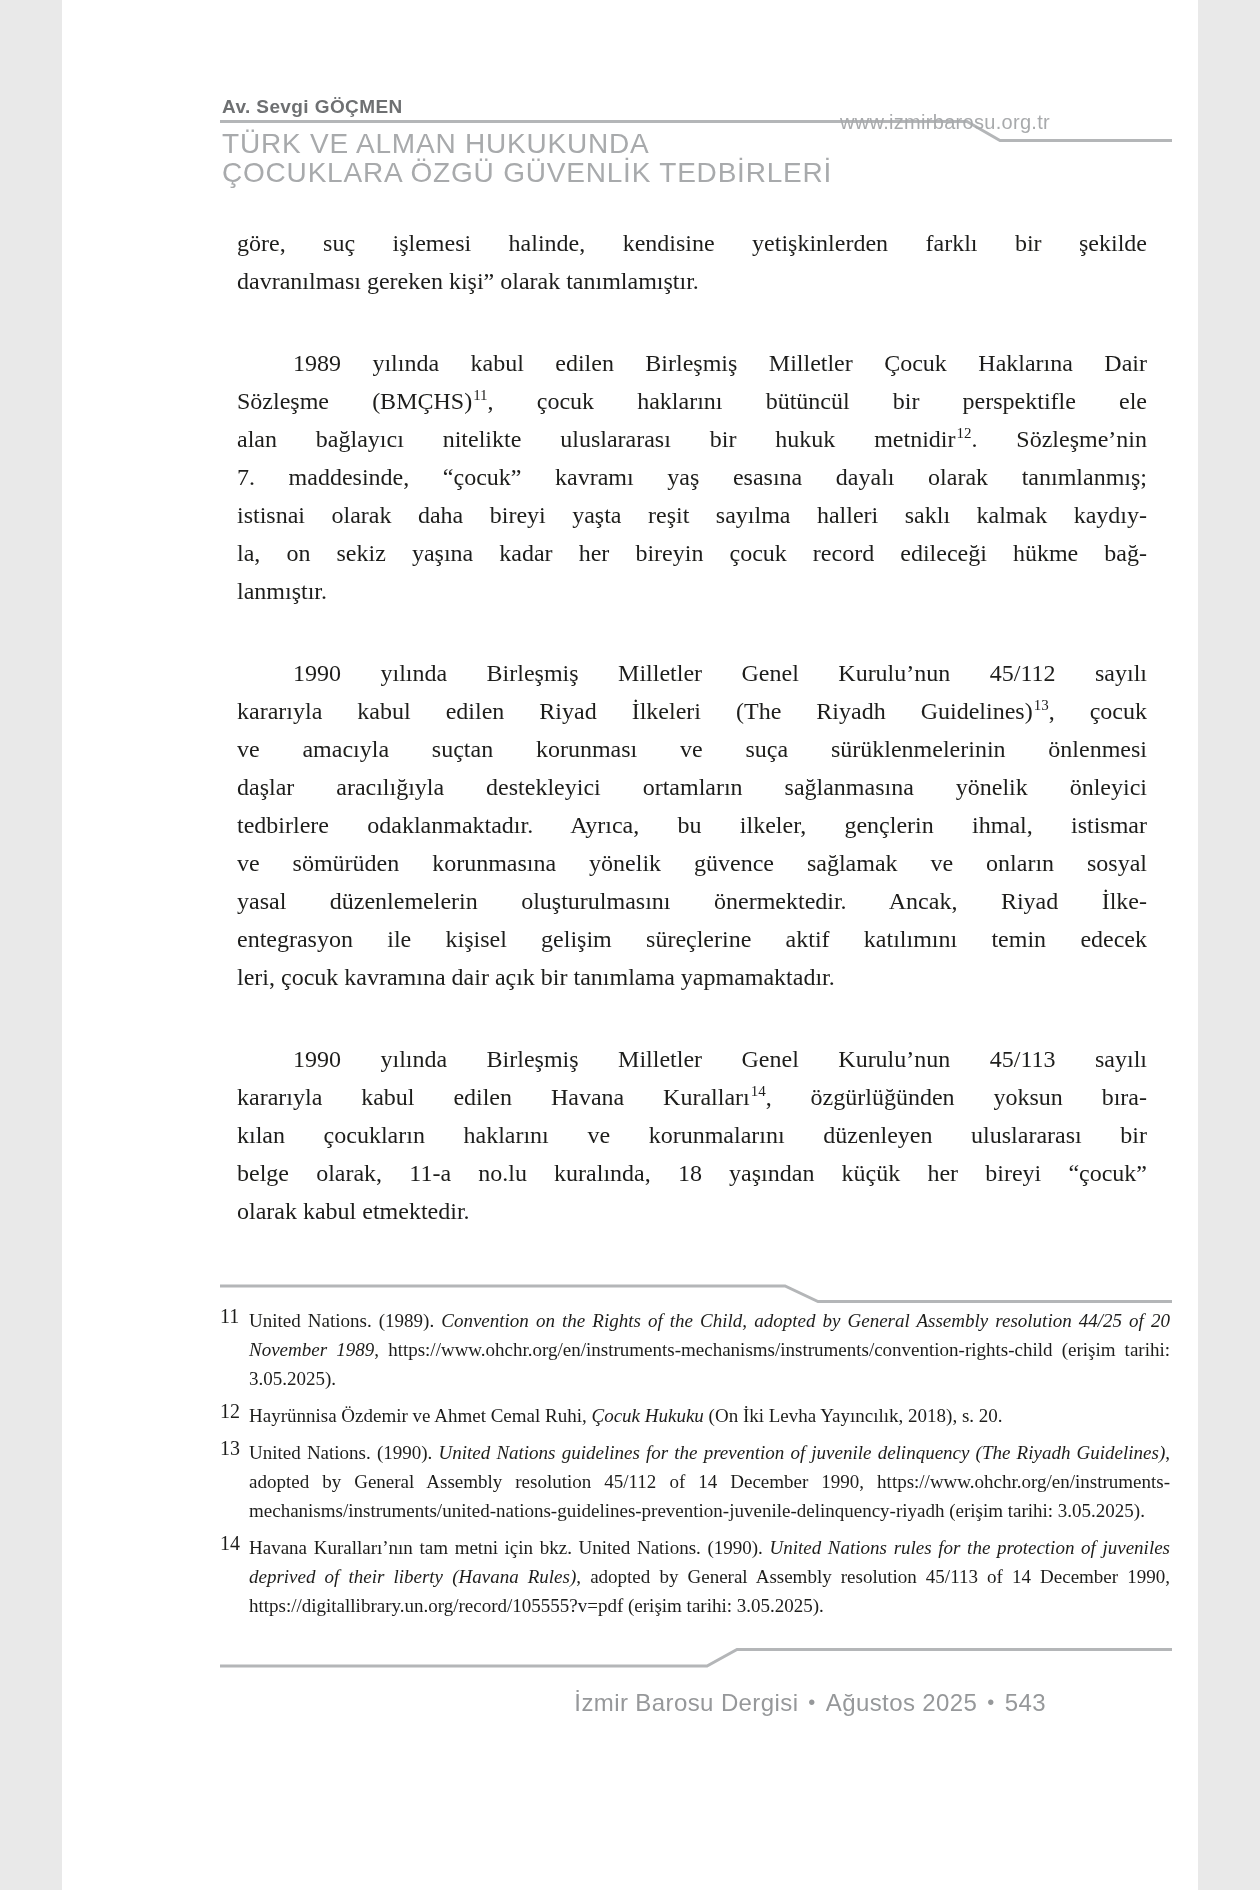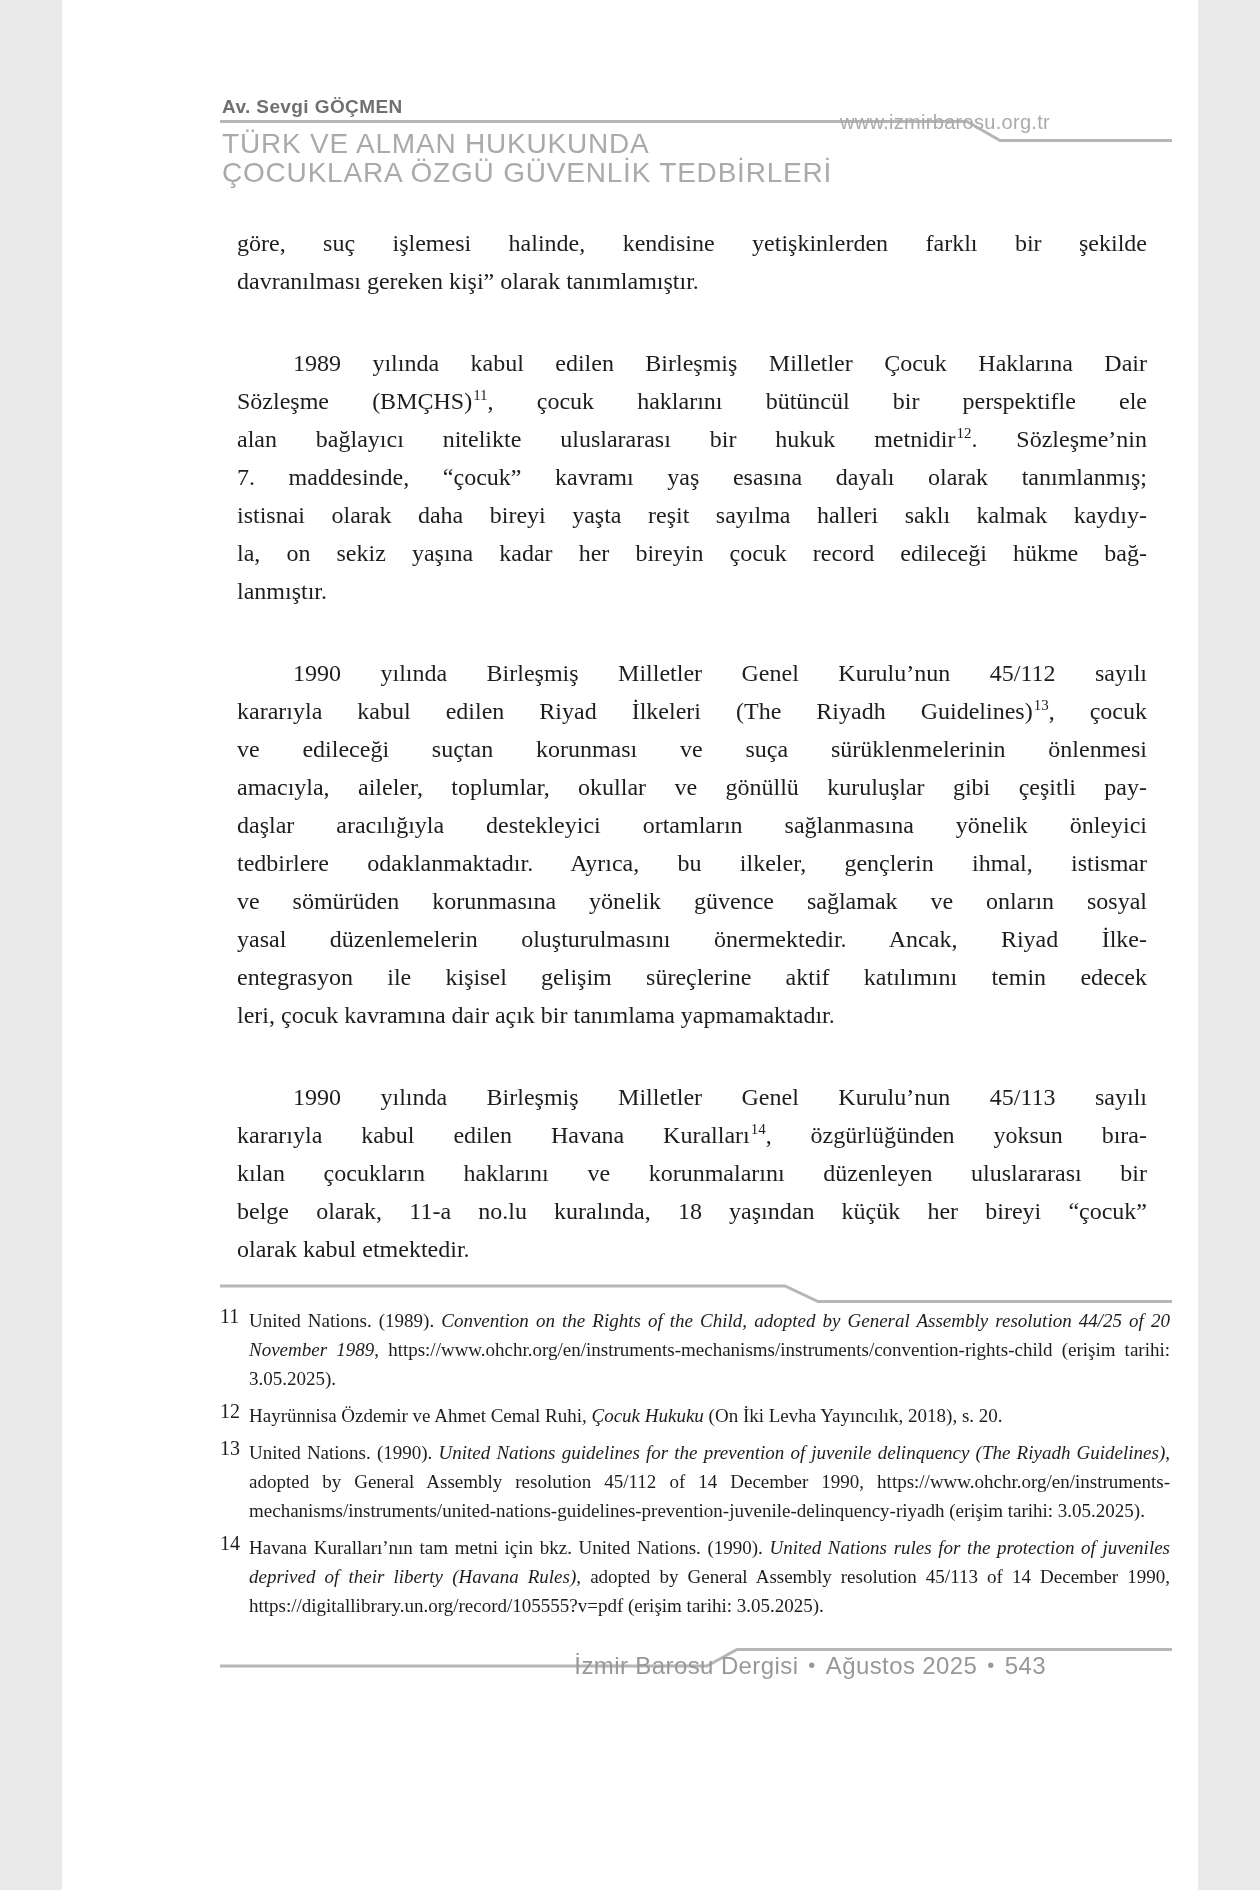--- a/index.html
+++ b/index.html
@@ -72,21 +72,21 @@
     flex:none;width:29px;
     font-size:20px;position:relative;top:-4px;
   }
   .fn-text{
     flex:1;text-align:justify;
     overflow-wrap:anywhere;
   }
   .fn-text .it{font-style:italic;}
   
   .page-footer{
-    position:absolute;top:1652px;right:152px;
+    position:absolute;top:1689px;right:152px;
     font-family:"Liberation Sans",sans-serif;
     font-size:24px;letter-spacing:.4px;
     color:var(--c-footer_text);
     white-space:nowrap;
   }
   .page-footer .dot{margin:0 10px;font-size:20px;vertical-align:2px;}
 </style>
 </head>
 <body>
 
@@ -115,22 +115,21 @@
         <div class="bline"><span>Sözleşme (BMÇHS)</span><span class="sup">11</span><span>, çocuk haklarını bütüncül bir perspektifle ele</span></div>
         <div class="bline"><span>alan bağlayıcı nitelikte uluslararası bir hukuk metnidir</span><span class="sup">12</span><span>. Sözleşme’nin</span></div>
         <div class="bline"><span>7. maddesinde, “çocuk” kavramı yaş esasına dayalı olarak tanımlanmış;</span></div>
         <div class="bline"><span>istisnai olarak daha bireyi yaşta reşit sayılma halleri saklı kalmak kaydıy-</span></div>
         <div class="bline"><span>la, on sekiz yaşına kadar her bireyin çocuk record edileceği hükme bağ-</span></div>
         <div class="bline last"><span>lanmıştır.</span></div>
       </div>
       <div class="para">
         <div class="bline first-indent"><span>1990 yılında Birleşmiş Milletler Genel Kurulu’nun 45/112 sayılı</span></div>
         <div class="bline"><span>kararıyla kabul edilen Riyad İlkeleri (The Riyadh Guidelines)</span><span class="sup">13</span><span>, çocuk</span></div>
-        <div class="bline"><span>ve edileceği suçtan korunması ve suça sürüklenmelerinin önlenmesi</span></div>
-        <div class="bline"><span>amacıyla, aileler, toplumlar, okullar ve gönüllü kuruluşlar gibi çeşitli pay-</span></div>
+        <div class="bline"><span>ve amacıyla suçtan korunması ve suça sürüklenmelerinin önlenmesi</span></div>
         <div class="bline"><span>daşlar aracılığıyla destekleyici ortamların sağlanmasına yönelik önleyici</span></div>
         <div class="bline"><span>tedbirlere odaklanmaktadır. Ayrıca, bu ilkeler, gençlerin ihmal, istismar</span></div>
         <div class="bline"><span>ve sömürüden korunmasına yönelik güvence sağlamak ve onların sosyal</span></div>
         <div class="bline"><span>yasal düzenlemelerin oluşturulmasını önermektedir. Ancak, Riyad İlke-</span></div>
         <div class="bline"><span>entegrasyon ile kişisel gelişim süreçlerine aktif katılımını temin edecek</span></div>
         <div class="bline last"><span>leri, çocuk kavramına dair açık bir tanımlama yapmamaktadır.</span></div>
       </div>
       <div class="para">
         <div class="bline first-indent"><span>1990 yılında Birleşmiş Milletler Genel Kurulu’nun 45/113 sayılı</span></div>
         <div class="bline"><span>kararıyla kabul edilen Havana Kuralları</span><span class="sup">14</span><span>, özgürlüğünden yoksun bıra-</span></div>

